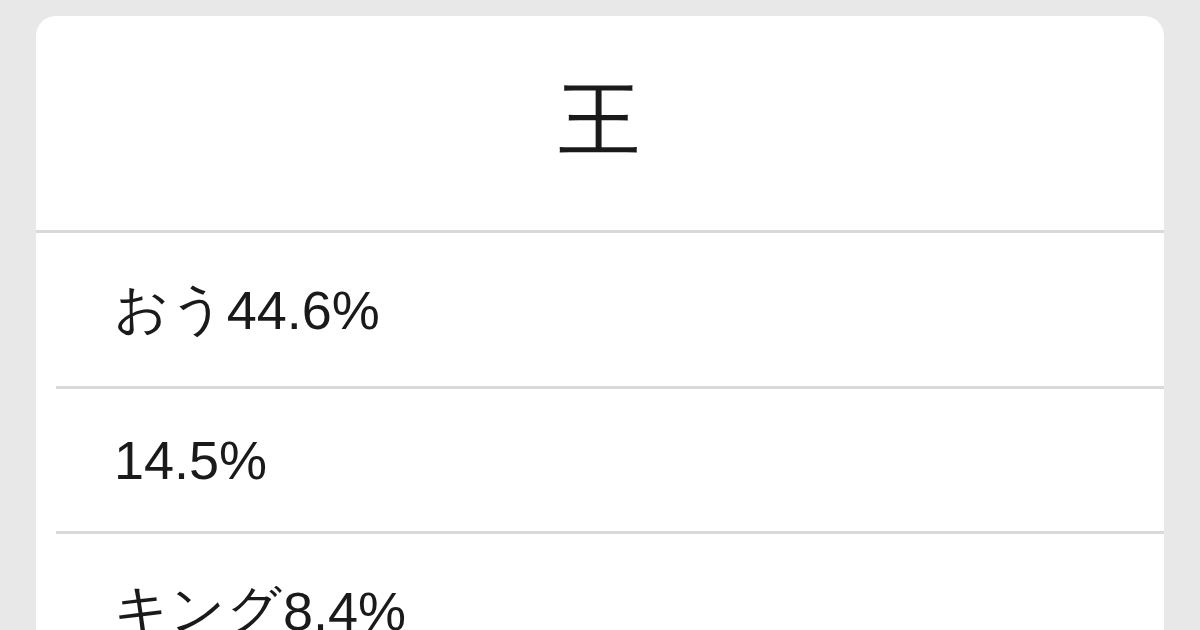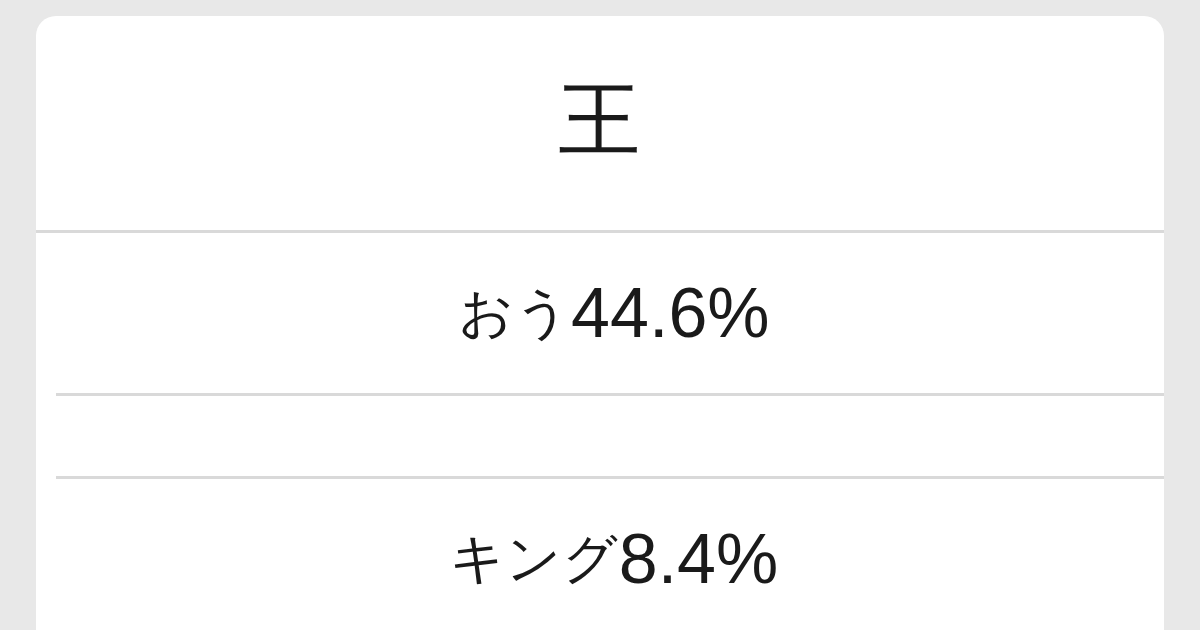--- a/index.html
+++ b/index.html
@@ -23,49 +23,50 @@
       text-align: center;
       font-size: 82px;
       font-weight: 300;
       color: #1a1a1a;
       padding: 50px 0 54px 0;
       border-bottom: 3px solid #d9d9d9;
       letter-spacing: 0.02em;
     }
     .row {
       display: flex;
-      justify-content: center;
+      justify-content: flex-start;
       align-items: center;
       padding: 40px 50px 40px 58px;
       border-bottom: 3px solid #d9d9d9;
       margin-left: 20px;
     }
     .reading {
       font-size: 54px;
       font-weight: 300;
       color: #1a1a1a;
       letter-spacing: 0.02em;
     }
     .percent {
-      font-size: 70px;
+      font-size: 54px;
       font-weight: 300;
       color: #1a1a1a;
     }
   </style>
 </head>
 <body>
 
 <div class="card">
   <div class="header">王</div>
 
   <div class="row">
     <span class="reading">おう</span>
     <span class="percent">44.6%</span>
   </div>
 
   <div class="row">
+    <span class="percent">14.5%</span>
   </div>
 
   <div class="row">
     <span class="reading">キング</span>
     <span class="percent">8.4%</span>
   </div>
 </div>
 
 </body></html>

